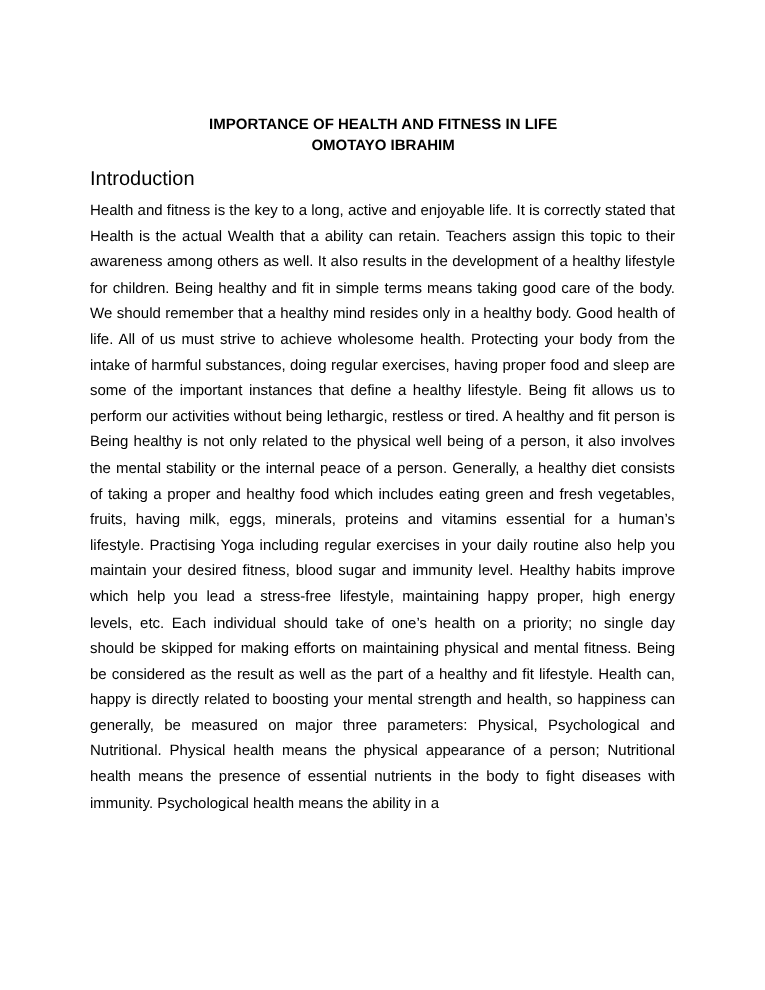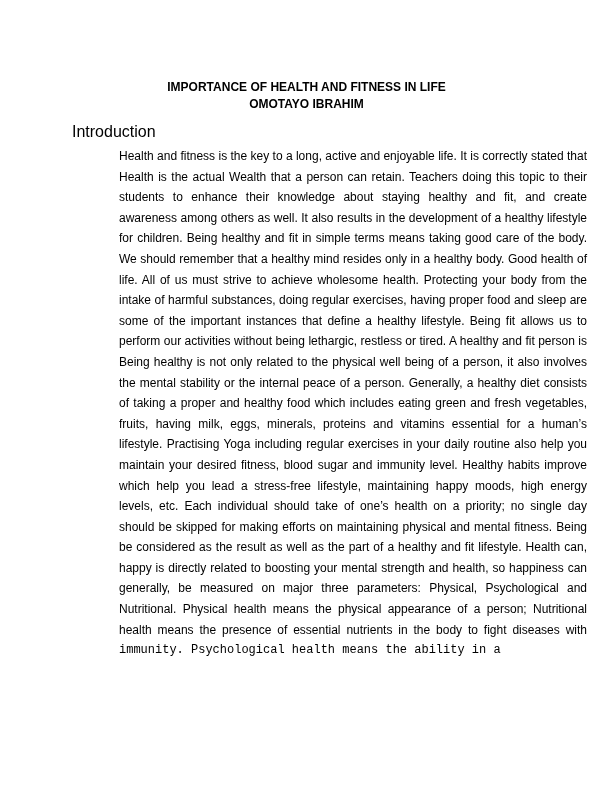--- a/index.html
+++ b/index.html
@@ -11,21 +11,21 @@
       width: 612px;
       height: 792px;
       position: relative;
       overflow: hidden;
       font-family: "Liberation Sans", sans-serif;
       color: #000000;
     }
     .page {
       position: absolute;
       left: 0;
-      top: 0;
+      top: 12px;
       width: 612px;
       height: 612px;
       background: #ffffff;
       border-radius: 26px;
     }
     .title-block {
       position: absolute;
       left: 0;
       top: 79px;
       width: 612px;
@@ -43,65 +43,62 @@
       font-size: 16px;
       line-height: 16px;
     }
     .body-text {
       position: absolute;
       left: 72px;
       top: 146px;
       width: 468px;
       font-size: 12px;
       line-height: 20.6px;
-      margin-left: 47px;
     }
     .line {
       display: block;
       text-align: justify;
       text-align-last: justify;
       white-space: nowrap;
       height: 20.6px;
       overflow: visible;
     }
     .line.last {
       text-align-last: left;
-      font-family: Liberation Mono, monospace;
     }
   </style>
 </head>
 <body>
 
 <div class="page">
 
   <div class="title-block">
     <div>IMPORTANCE OF HEALTH AND FITNESS IN LIFE</div>
     <div>OMOTAYO IBRAHIM</div>
   </div>
 
   <div class="heading">Introduction</div>
 
   <div class="body-text">
     <span class="line">Health and fitness is the key to a long, active and enjoyable life. It is correctly stated that</span>
-    <span class="line">Health is the actual Wealth that a person can retain. Teachers doing this topic to their</span>
-    <span class="line">students to enhance their knowledge about staying healthy and fit, and create</span>
+    <span class="line">Health is the actual Wealth that a ability can retain. Teachers assign this topic to their</span>
     <span class="line">awareness among others as well. It also results in the development of a healthy lifestyle</span>
     <span class="line">for children. Being healthy and fit in simple terms means taking good care of the body.</span>
     <span class="line">We should remember that a healthy mind resides only in a healthy body. Good health of</span>
     <span class="line">life. All of us must strive to achieve wholesome health. Protecting your body from the</span>
     <span class="line">intake of harmful substances, doing regular exercises, having proper food and sleep are</span>
     <span class="line">some of the important instances that define a healthy lifestyle. Being fit allows us to</span>
     <span class="line">perform our activities without being lethargic, restless or tired. A healthy and fit person is</span>
     <span class="line">Being healthy is not only related to the physical well being of a person, it also involves</span>
     <span class="line">the mental stability or the internal peace of a person. Generally, a healthy diet consists</span>
     <span class="line">of taking a proper and healthy food which includes eating green and fresh vegetables,</span>
     <span class="line">fruits, having milk, eggs, minerals, proteins and vitamins essential for a human’s</span>
     <span class="line">lifestyle. Practising Yoga including regular exercises in your daily routine also help you</span>
     <span class="line">maintain your desired fitness, blood sugar and immunity level. Healthy habits improve</span>
-    <span class="line">which help you lead a stress-free lifestyle, maintaining happy moods, high energy</span>
+    <span class="line">which help you lead a stress-free lifestyle, maintaining happy proper, high energy</span>
     <span class="line">levels, etc. Each individual should take of one’s health on a priority; no single day</span>
     <span class="line">should be skipped for making efforts on maintaining physical and mental fitness. Being</span>
     <span class="line">be considered as the result as well as the part of a healthy and fit lifestyle. Health can,</span>
     <span class="line">happy is directly related to boosting your mental strength and health, so happiness can</span>
     <span class="line">generally, be measured on major three parameters: Physical, Psychological and</span>
     <span class="line">Nutritional. Physical health means the physical appearance of a person; Nutritional</span>
     <span class="line">health means the presence of essential nutrients in the body to fight diseases with</span>
     <span class="line last">immunity. Psychological health means the ability in a</span>
   </div>
 

